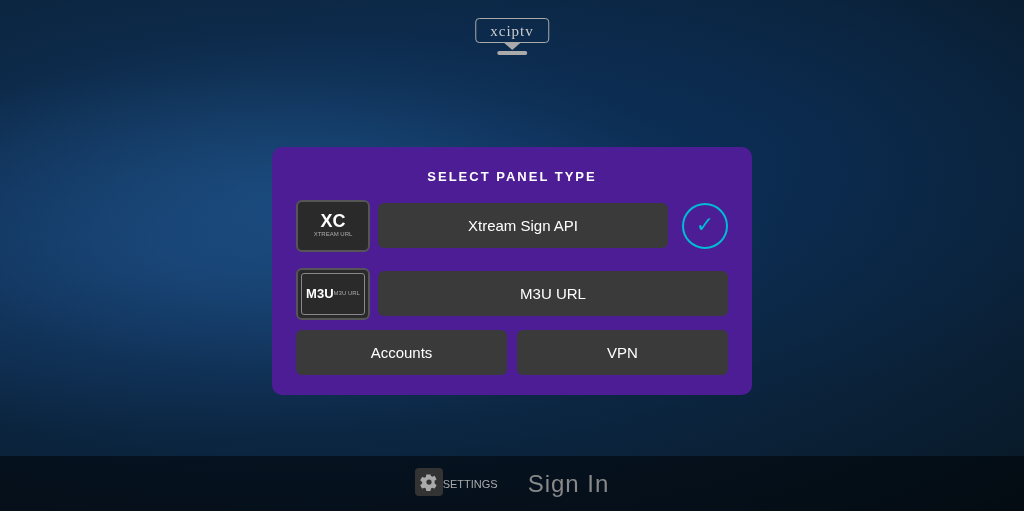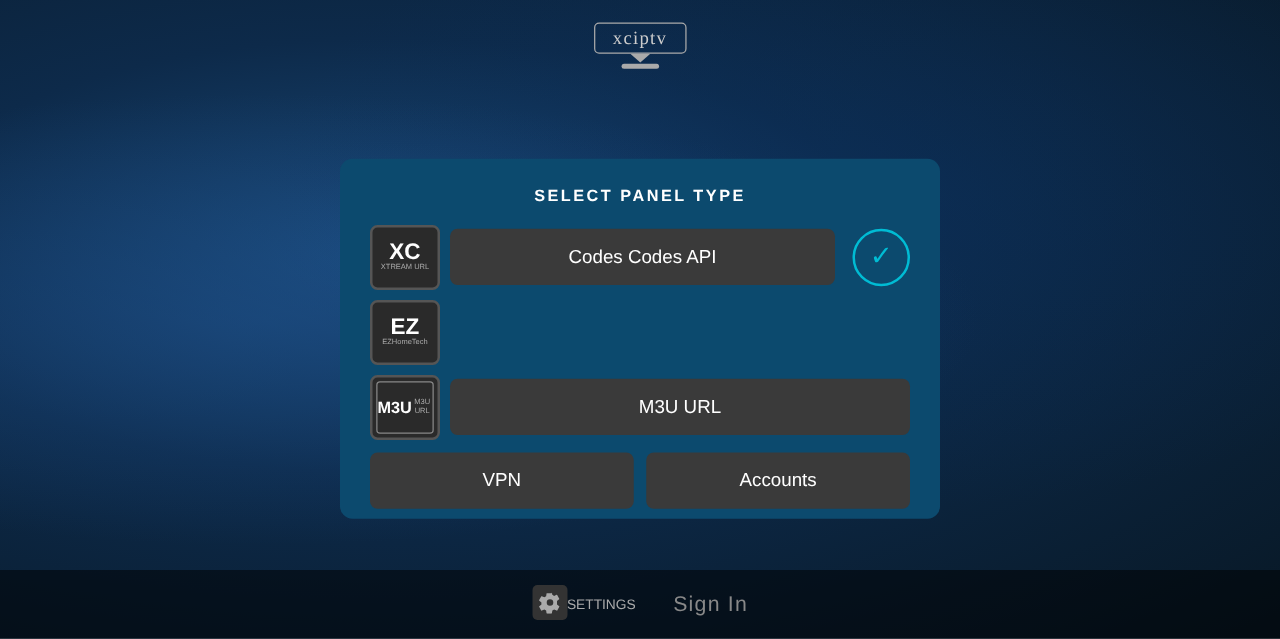--- a/index.html
+++ b/index.html
@@ -43,23 +43,23 @@
       padding: 4px 14px 2px;
       color: #ccc;
       font-size: 15px;
       letter-spacing: 1px;
       background: transparent;
       font-family: Liberation Serif, serif;
     }
 
     
     .modal {
-      background: #0c4a6e;
+      background: #4c1d95;
       border-radius: 10px;
-      padding: 22px 24px 8px;
+      padding: 22px 24px 20px;
       width: 480px;
       position: relative;
       z-index: 10;
       margin-top: 30px;
     }
 
     .modal-title {
       text-align: center;
       color: #fff;
       font-size: 13px;
@@ -70,21 +70,21 @@
     }
 
     .panel-row {
       display: flex;
       align-items: center;
       margin-bottom: 8px;
       gap: 8px;
     }
 
     .panel-icon {
-      width: 56px;
+      width: 74px;
       height: 52px;
       border: 2px solid #555;
       border-radius: 6px;
       display: flex;
       flex-direction: column;
       align-items: center;
       justify-content: center;
       background: #2a2a2a;
       flex-shrink: 0;
     }
@@ -195,21 +195,21 @@
       background: #333;
       border-radius: 4px;
       display: flex;
       align-items: center;
       justify-content: center;
       margin-bottom: 3px;
     }
 
     .sign-in-text {
       color: #888;
-      font-size: 17px;
+      font-size: 24px;
       letter-spacing: 1px;
     }
 
     .gear-svg {
       fill: #aaa;
     }
   </style>
 </head>
 <body>
 
@@ -224,46 +224,42 @@
 </div>
 
 <div class="modal">
   <div class="modal-title">SELECT PANEL TYPE</div>
 
   <div class="panel-row">
     <div class="panel-icon">
       <span class="icon-letter">XC</span>
       <span class="icon-sub">XTREAM URL</span>
     </div>
-    <button class="panel-button">Codes Codes API</button>
+    <button class="panel-button">Xtream Sign API</button>
     <div class="check-circle">
       <span class="check-mark">✓</span>
     </div>
   </div>
 
   <div class="panel-row">
-    <div class="panel-icon">
-      <span class="icon-letter">EZ</span>
-      <span class="icon-sub">EZHomeTech</span>
-    </div>
   </div>
 
   <div class="panel-row">
     <div class="panel-icon m3u-icon">
       <div class="m3u-inner">
         <span class="icon-letter" style="font-size:13px;">M3U</span>
         <span class="icon-sub">M3U URL</span>
       </div>
     </div>
     <button class="panel-button">M3U URL</button>
   </div>
 
   <div class="bottom-buttons">
+    <button class="bottom-btn">Accounts</button>
     <button class="bottom-btn">VPN</button>
-    <button class="bottom-btn">Accounts</button>
   </div>
 </div>
 
 <div class="bottom-bar">
   <div class="settings-item">
     <div class="settings-icon">
       <svg width="18" height="18" viewBox="0 0 24 24" class="gear-svg">
         <path d="M12 15.5A3.5 3.5 0 0 1 8.5 12 3.5 3.5 0 0 1 12 8.5a3.5 3.5 0 0 1 3.5 3.5 3.5 3.5 0 0 1-3.5 3.5m7.43-2.92c.04-.34.07-.69.07-1.08s-.03-.74-.07-1.08l2.32-1.82c.21-.16.27-.45.13-.69l-2.2-3.82c-.13-.24-.42-.32-.66-.24l-2.74 1.1c-.57-.44-1.18-.81-1.86-1.09l-.42-2.9C14.02 2.18 13.72 2 13.38 2h-4.4c-.34 0-.64.18-.68.48l-.42 2.9c-.68.28-1.3.65-1.86 1.09L3.28 5.37c-.24-.08-.53 0-.66.24L.42 9.43c-.14.23-.08.53.13.69l2.32 1.82c-.04.34-.07.7-.07 1.06s.03.74.07 1.08L.55 15.9c-.21.16-.27.45-.13.69l2.2 3.82c.13.24.42.32.66.24l2.74-1.1c.57.44 1.18.81 1.86 1.09l.42 2.9c.04.3.34.46.68.46h4.4c.34 0 .64-.18.68-.46l.42-2.9c.68-.28 1.3-.65 1.86-1.09l2.74 1.1c.24.08.53 0 .66-.24l2.2-3.82c.14-.23.08-.53-.13-.69l-2.32-1.82z"></path>
       </svg>
     </div>

